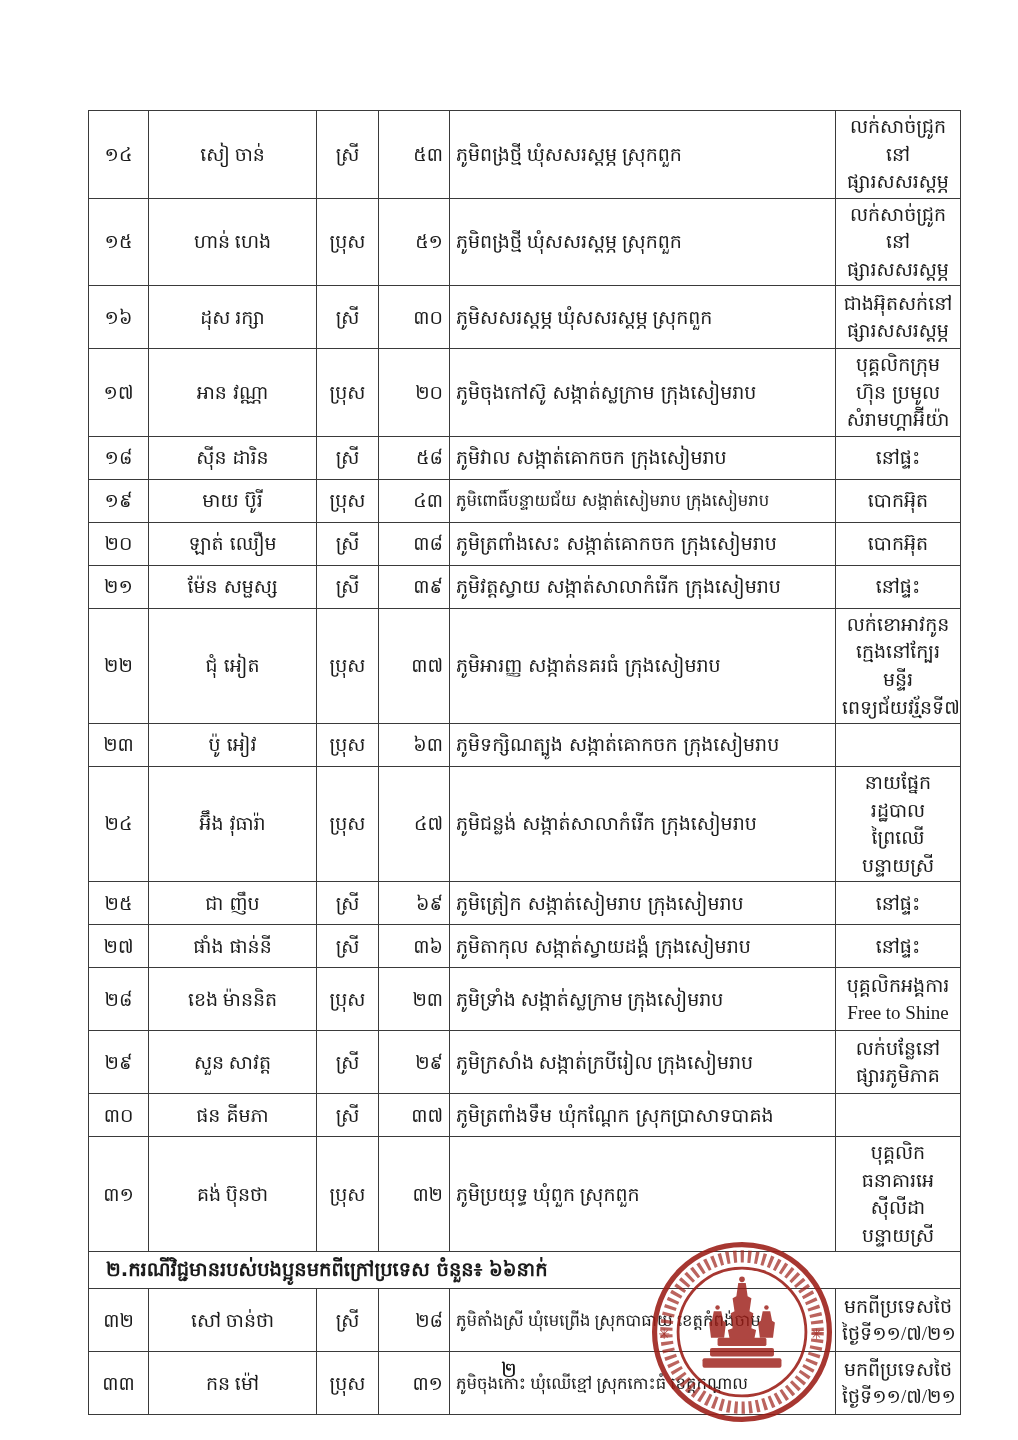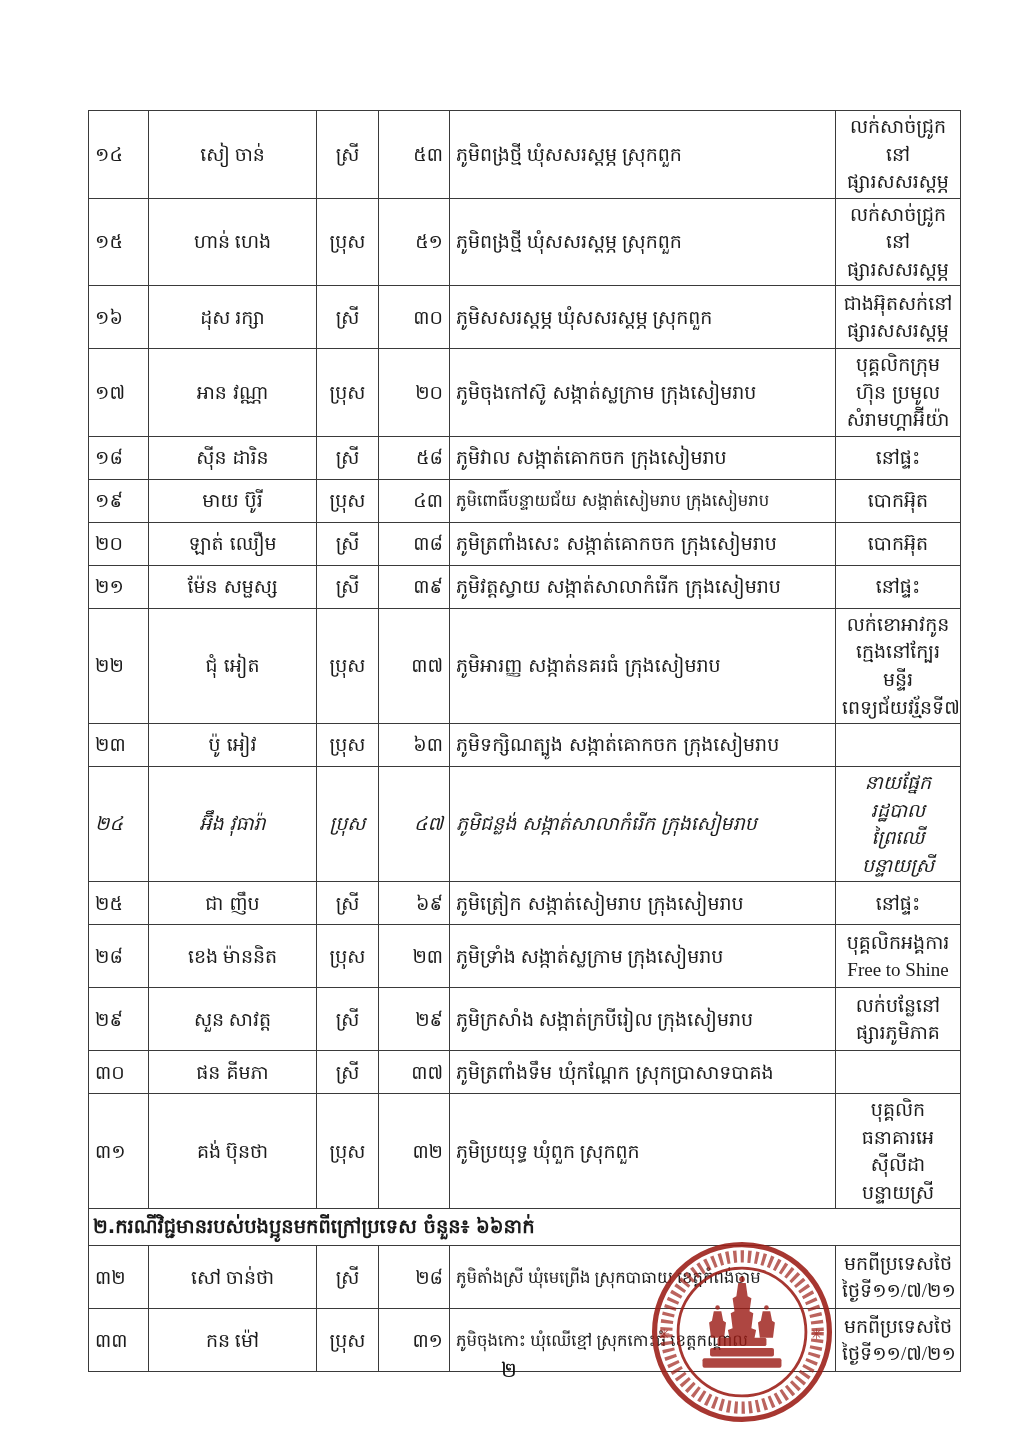--- a/index.html
+++ b/index.html
@@ -28,42 +28,42 @@
     vertical-align:middle;
     overflow:hidden;
   }
   col.w-no{width:60px;}
   col.w-name{width:168px;}
   col.w-sex{width:62px;}
   col.w-age{width:71px;}
   col.w-addr{width:386px;}
   col.w-remark{width:125px;}
 
-  td.c-no{}
+  td.c-no{text-align:center;}
   td.c-name{text-align:center;padding-left:10px;}
   td.c-sex{text-align:center;}
   td.c-age{text-align:right;}
   td.c-addr{text-align:left;padding-left:9px;}
   td.c-addr.small{font-size:16.5px;margin-top:28px;}
   td.c-remark{
     text-align:center;
     font-size:14.5px;
     line-height:1.55;
     padding:2px 3px;
   }
   tr.sect td{
     font-weight:bold;
     font-size:19.5px;
     text-align:left;
-    padding:3px 4px;
+    padding:3px 17px;
   }
   
   tr.h38 td{height:38px;}
   tr.h54 td{height:54px;}
-  tr.h56 td{height:56px;font-style:italic;}
+  tr.h56 td{height:56px;}
   tr.h58 td{height:58px;font-family:Liberation Serif, serif;}
   tr.h80 td{height:80px;}
   tr.hsect td{height:30px;}
 
   .page-number{
     position:absolute;
     left:0;right:0;
     top:1356px;
     text-align:center;
     font-size:21px;
@@ -182,20 +182,28 @@
         <td class="c-age">៤៧</td>
         <td class="c-addr">ភូមិជន្លង់ សង្កាត់សាលាកំរើក ក្រុងសៀមរាប</td>
         <td class="c-remark">នាយផ្នែករដ្ឋបាល ព្រៃឈើបន្ទាយស្រី</td>
       </tr>
       <tr class="h38">
         <td class="c-no">២៥</td>
         <td class="c-name">ជា ញឹប</td>
         <td class="c-sex">ស្រី</td>
         <td class="c-age">៦៩</td>
         <td class="c-addr">ភូមិត្រៀក សង្កាត់សៀមរាប ក្រុងសៀមរាប</td>
+        <td class="c-remark">នៅផ្ទះ</td>
+      </tr>
+      <tr class="h38">
+        <td class="c-no">២៧</td>
+        <td class="c-name">ផាំង ផាន់នី</td>
+        <td class="c-sex">ស្រី</td>
+        <td class="c-age">៣៦</td>
+        <td class="c-addr">ភូមិតាកុល សង្កាត់ស្វាយដង្គំ ក្រុងសៀមរាប</td>
         <td class="c-remark">នៅផ្ទះ</td>
       </tr>
       <tr class="h58">
         <td class="c-no">២៨</td>
         <td class="c-name">ខេង ម៉ាននិត</td>
         <td class="c-sex">ប្រុស</td>
         <td class="c-age">២៣</td>
         <td class="c-addr">ភូមិទ្រាំង សង្កាត់ស្លក្រាម ក្រុងសៀមរាប</td>
         <td class="c-remark">បុគ្គលិកអង្គការ Free to Shine</td>
       </tr>

